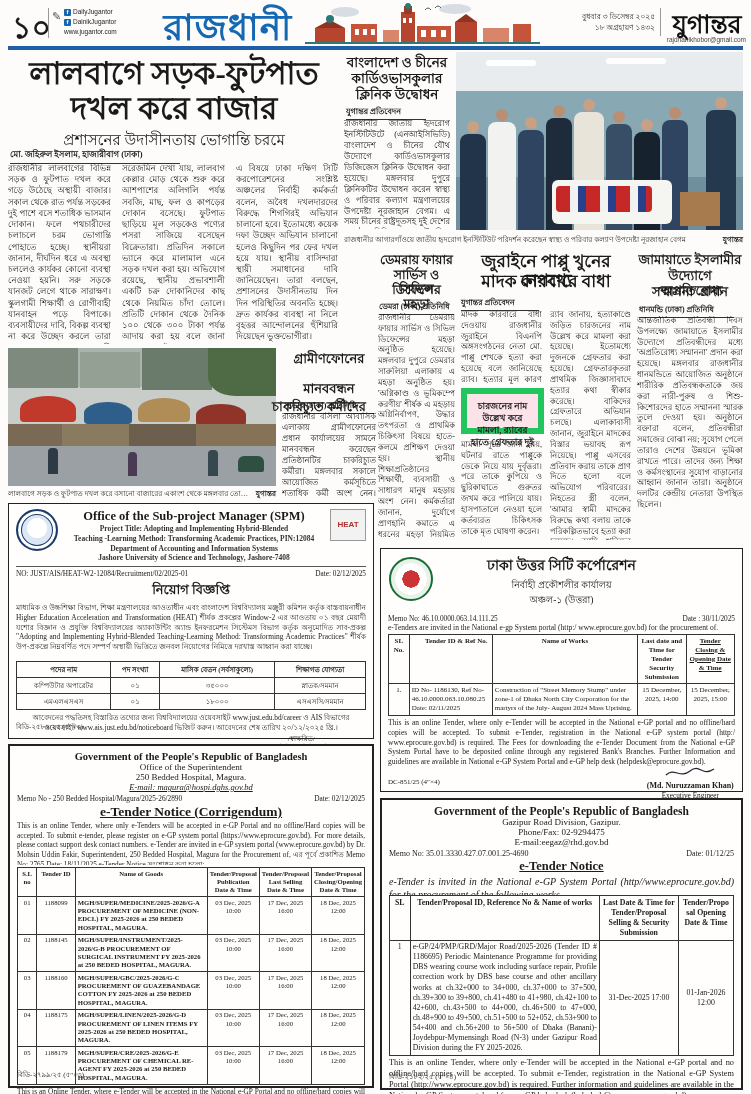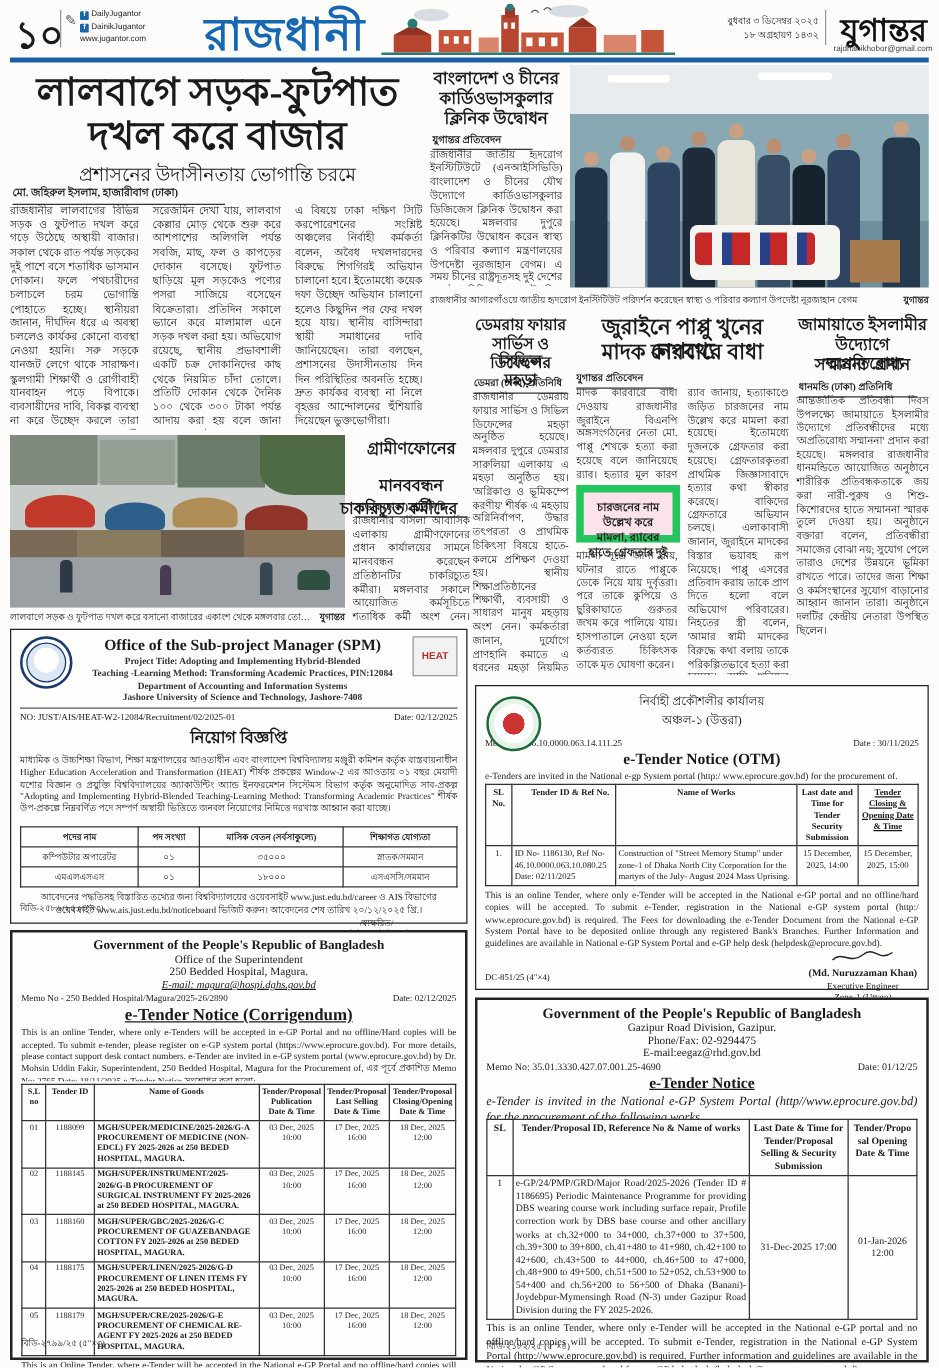--- a/index.html
+++ b/index.html
@@ -331,27 +331,27 @@
       </tr>
     </tbody>
       </table>
     <div class="jtext" style="font-size:7.3px;height:37px;margin-top:2px;">This is an Online Tender, where e-Tender will be accepted in the National e-GP Portal and no offline/hard copies will be accepted, to submit Tender registration in the e-GP System Portal (http://www.eprocure.gov.bd) is required. The fees for downloading the e-Tender Documents from the National e-GP System Portal have to be deposited online through any e-GP registered Bank's branches up to date &amp; time mentioned in respective Tender. Further information and guidelines are available in the National e-GP System Portal and from e-GP helpdesk (http://www.eprocure.gov.bd)</div>
 
     <div class="refcode bn">বিডি-২৭৯৯/২৫ (৫″×৩)</div>
   </div>
 
   <div class="adbox en" style="left:380px;top:548px;width:363px;height:244px;">
     <div class="dncc-seal abs" style="left:8px;top:8px;"></div>
+    <div class="cc bn" style="font-size:14px;font-weight:bold;">ঢাকা উত্তর সিটি কর্পোরেশন</div>
     <div class="cc bn" style="font-size:9.5px;">নির্বাহী প্রকৌশলীর কার্যালয়</div>
     <div class="cc bn" style="font-size:9.5px;">অঞ্চল-১ (উত্তরা)</div>
     <div class="memo-row" style="margin-top:6px;">
       <span>Memo No: 46.10.0000.063.14.111.25</span>
       <span>Date : 30/11/2025</span>
     </div>
-    <div class="cc" style="font-size:12.5px;font-weight:bold;margin:1px 0;">e-Tender Notice (OTM)</div>
     <div style="font-size:7.5px;">e-Tenders are invited in the National e-gp System portal (http:/ www.eprocure.gov.bd) for the procurement of.</div>
     <table class="adtable" style="margin-top:2px;font-size:7px;line-height:1.3;">
       <tbody>
           <tr>
         <th style="width:6%;">SL No.</th>
         <th style="width:24%;padding-left:13px;">Tender ID &amp; Ref No.</th>
         <th style="width:42%;">Name of Works</th>
         <th style="width:14%;">Last date and Time for Tender Security Submission</th>
         <th style="width:14%;text-decoration:underline;">Tender Closing &amp; Opening Date &amp; Time</th>
       </tr>

